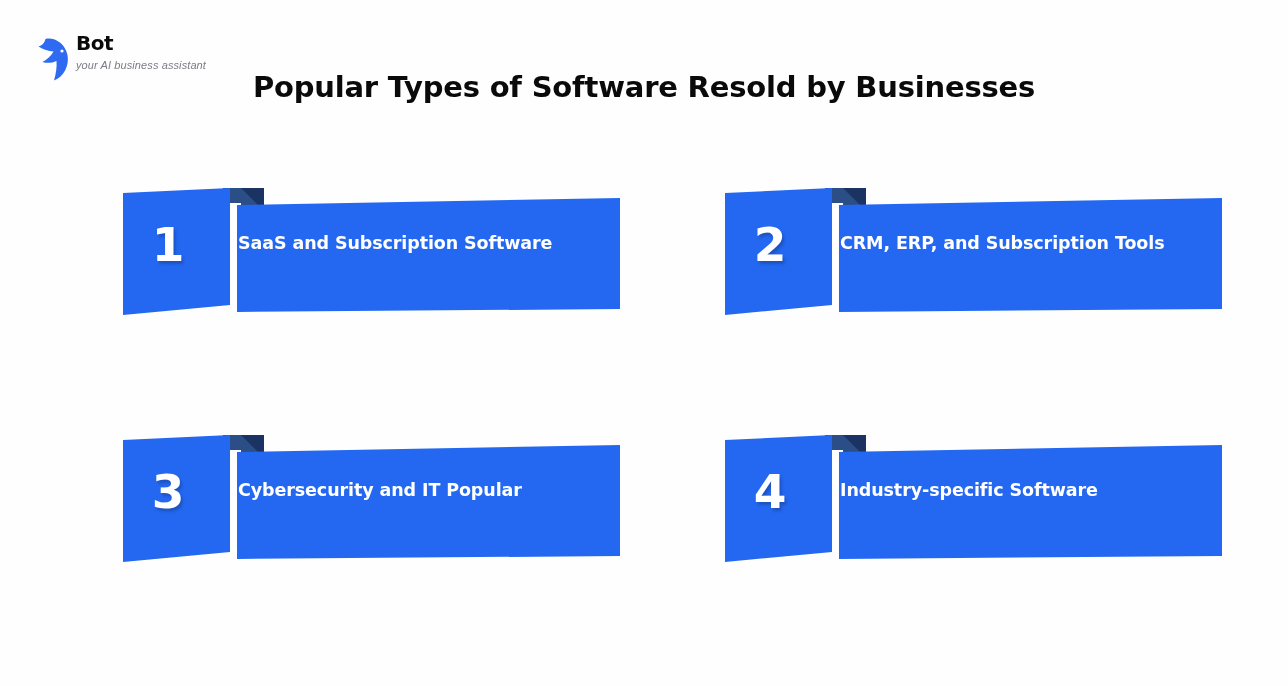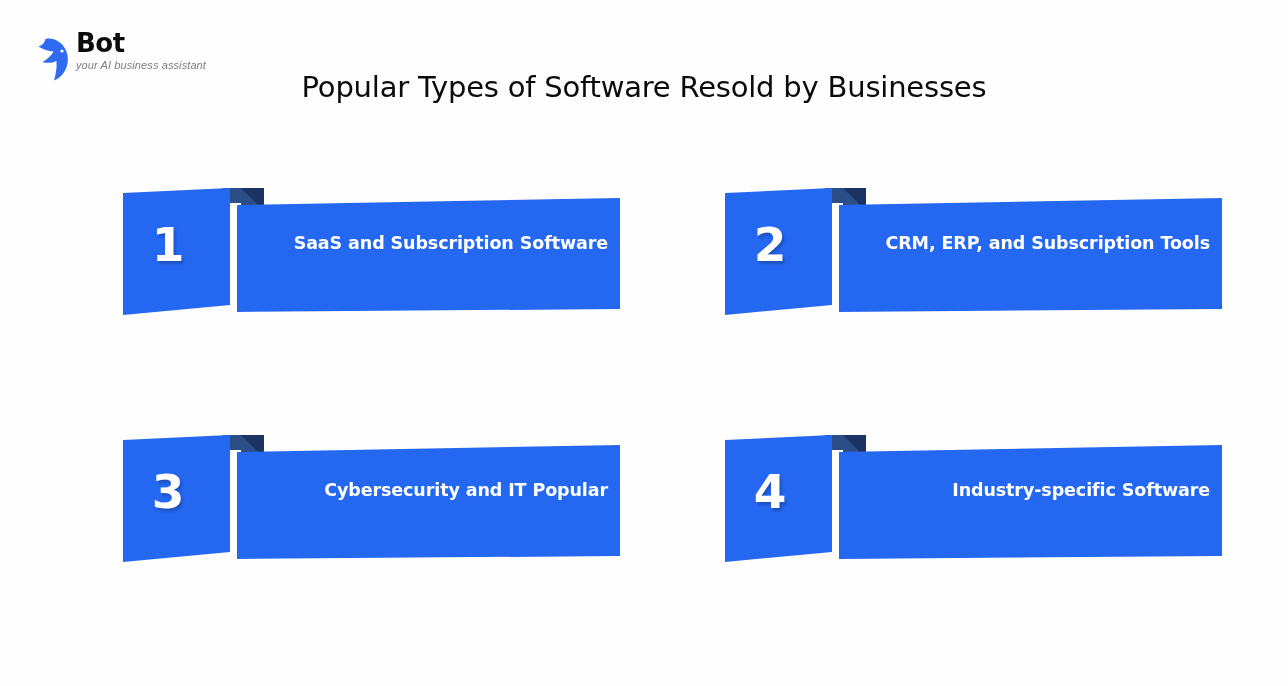--- a/index.html
+++ b/index.html
@@ -21,21 +21,21 @@
     position:absolute;
     left:0px; top:6px;
     width:34px; height:46px;
   }
   .logo-words {
     position:absolute;
     left:38px; top:0px;
     width:140px;
   }
   .logo-bot {
-    font-size:26px;
+    font-size:20px;
     font-weight:bold;
     color:#0B0B0B;
     letter-spacing:-0.5px;
     line-height:27px;
     font-family:"DejaVu Sans", sans-serif;
   }
   .logo-penguin {
     font-size:26px;
     font-weight:bold;
     color:#2F6BF0;
@@ -52,21 +52,21 @@
     white-space:nowrap;
   }
 
   
   .page-title {
     position:absolute;
     left:0; top:70px;
     width:1288px;
     text-align:center;
     font-size:29px;
-    font-weight:normal;
+    font-weight:bold;
     color:#0A0A0A;
     letter-spacing:-0.2px;
     font-family:"DejaVu Sans", sans-serif;
   }
 
   
   .cards {
     position:absolute;
     left:0; top:0;
     width:1288px; height:686px;
@@ -100,21 +100,21 @@
     font-family:"DejaVu Sans", sans-serif;
     text-shadow:2px 3px 3px rgba(18,40,90,0.33);
     line-height:56px;
   }
 
   .card-label {
     position:absolute;
     left:120px;
     top:46px;
     width:370px;
-    text-align:right;
+    text-align:left;
     font-size:17.5px;
     font-weight:bold;
     color:#FFFFFF;
     font-family:"DejaVu Sans", sans-serif;
     letter-spacing:-0.1px;
     line-height:24px;
   }
 </style>
 </head>
 <body>

